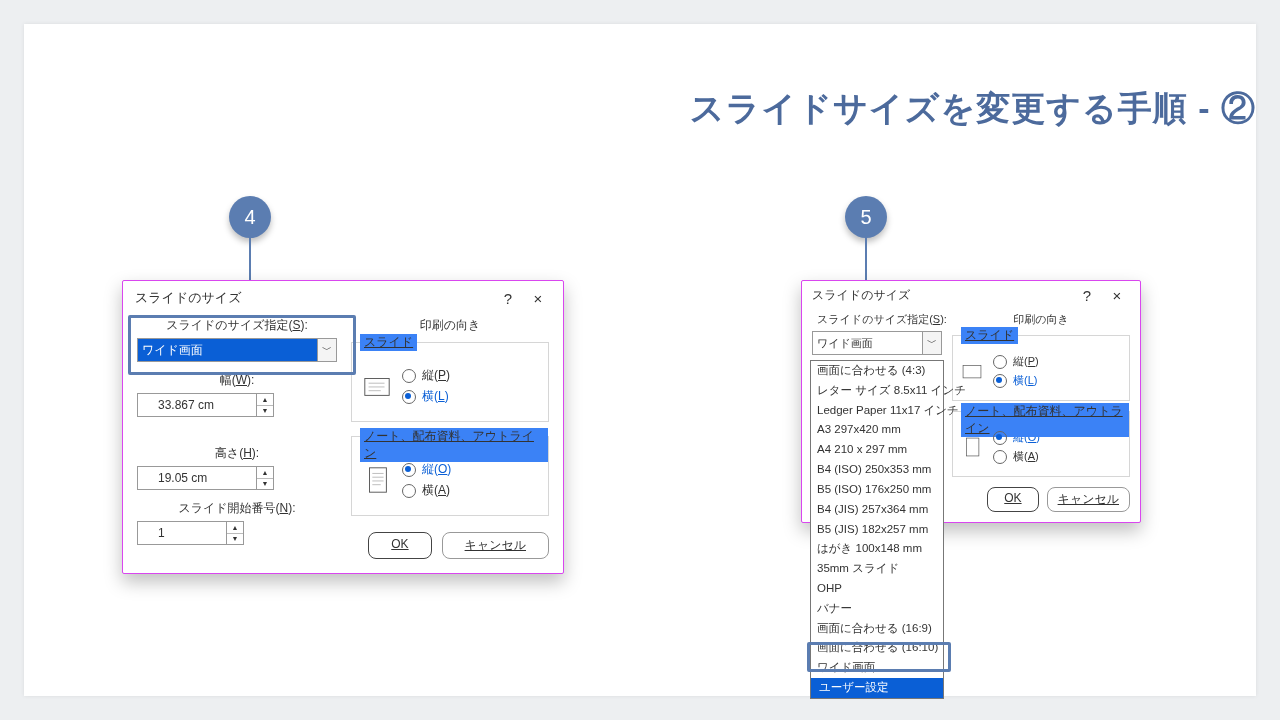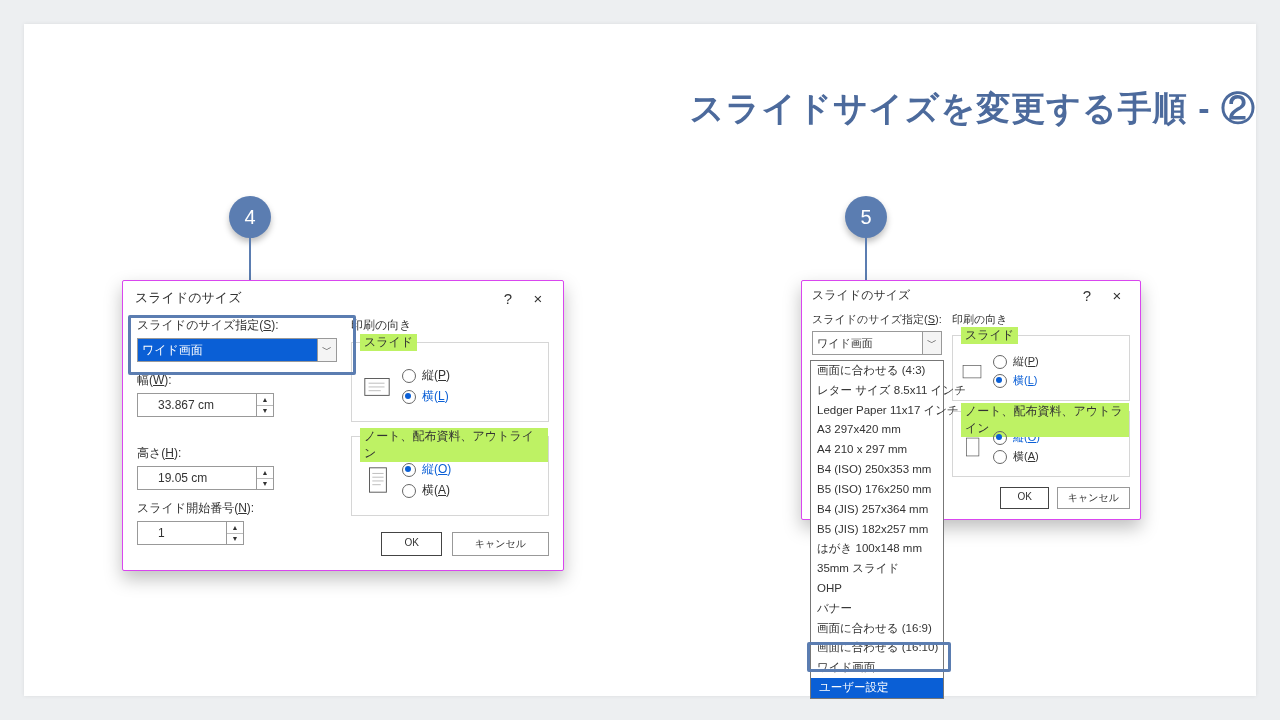--- a/index.html
+++ b/index.html
@@ -76,21 +76,21 @@
     padding: 8px 10px 6px 12px;
   }
   .dlg .titlebar .t-title { flex: 1; font-size: 13px; }
   .dlg .titlebar .t-help,
   .dlg .titlebar .t-close {
     width: 30px;
     text-align: center;
     font-size: 15px;
     cursor: default;
   }
-  .section-label { margin: 4px 0 4px 0; }
+  .section-label { margin: 4px 0 4px 0; text-align: center; }
   .spin {
     display: inline-flex;
     align-items: stretch;
   }
   .spin .val {
     border: 1px solid #999;
     border-right: none;
     width: 78px;
     padding: 1px 20px;
     height: 20px;
@@ -138,45 +138,47 @@
   .groupbox {
     border: 1px solid #d6d6d6;
     position: relative;
     padding: 20px 10px 12px 10px;
     margin-top: 8px;
   }
   .groupbox .gb-title {
     position: absolute;
     top: -9px;
     left: 8px;
-    background: #bef264;
+    background: #3b82f6;
     padding: 0 4px;
     font-size: 12px;
+    text-decoration: underline;
   }
   .radio-row { display: flex; align-items: center; margin: 4px 0; }
   .radio-row .dot {
     width: 12px; height: 12px; border-radius: 50%;
     border: 1px solid #666; margin-right: 6px; position: relative;
   }
   .radio-row .dot.sel::after {
     content: ""; position: absolute; left: 2px; top: 2px;
     width: 6px; height: 6px; border-radius: 50%; background: #0a5fd6;
   }
   .page-icon {
     width: 30px; height: 30px; margin-right: 10px;
     display: inline-block; position: relative; flex: none;
   }
   .page-icon svg { width: 100%; height: 100%; }
   .btn {
     border: 1px solid #999;
     padding: 4px 22px;
     background: #fff;
-    border-radius: 0;
-    font-size: 10px;
+    border-radius: 8px;
+    font-size: 12px;
     cursor: default;
+    text-decoration: underline;
   }
   .btn.default { border: 1.5px solid #444; }
 
   
   .callout {
     position: absolute;
     border: 3px solid #5b7db1;
     border-radius: 2px;
     pointer-events: none;
   }

